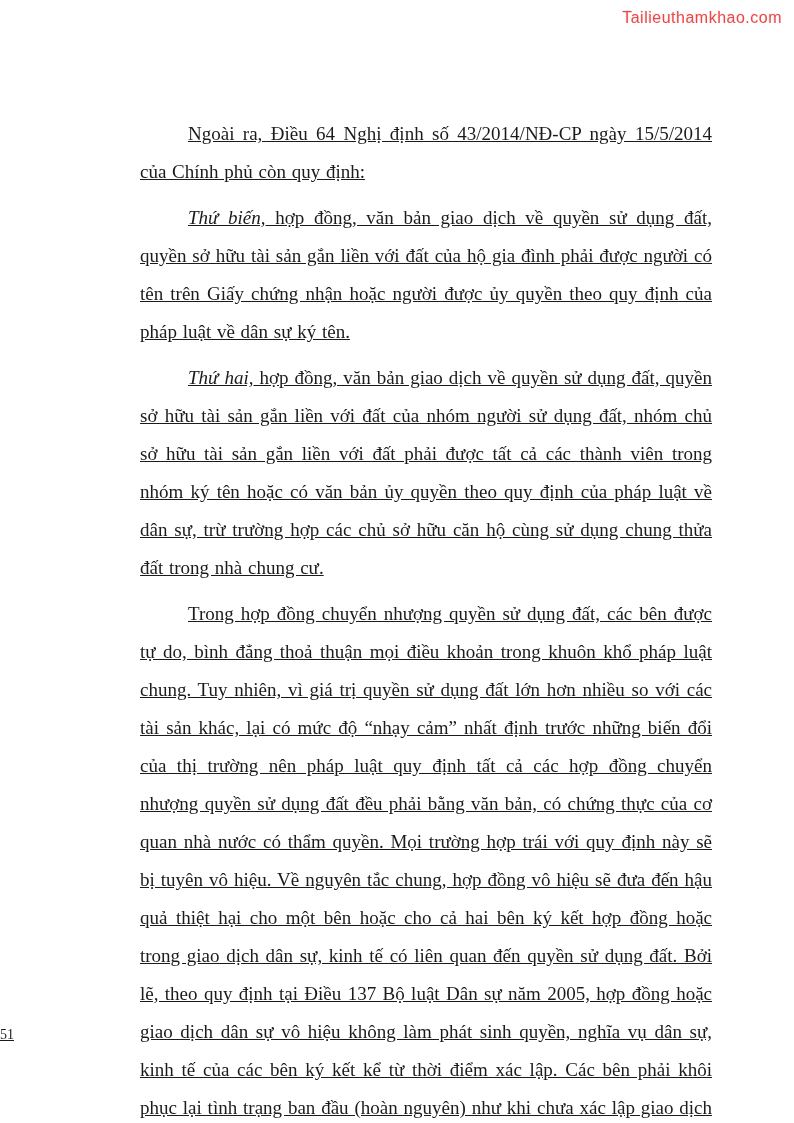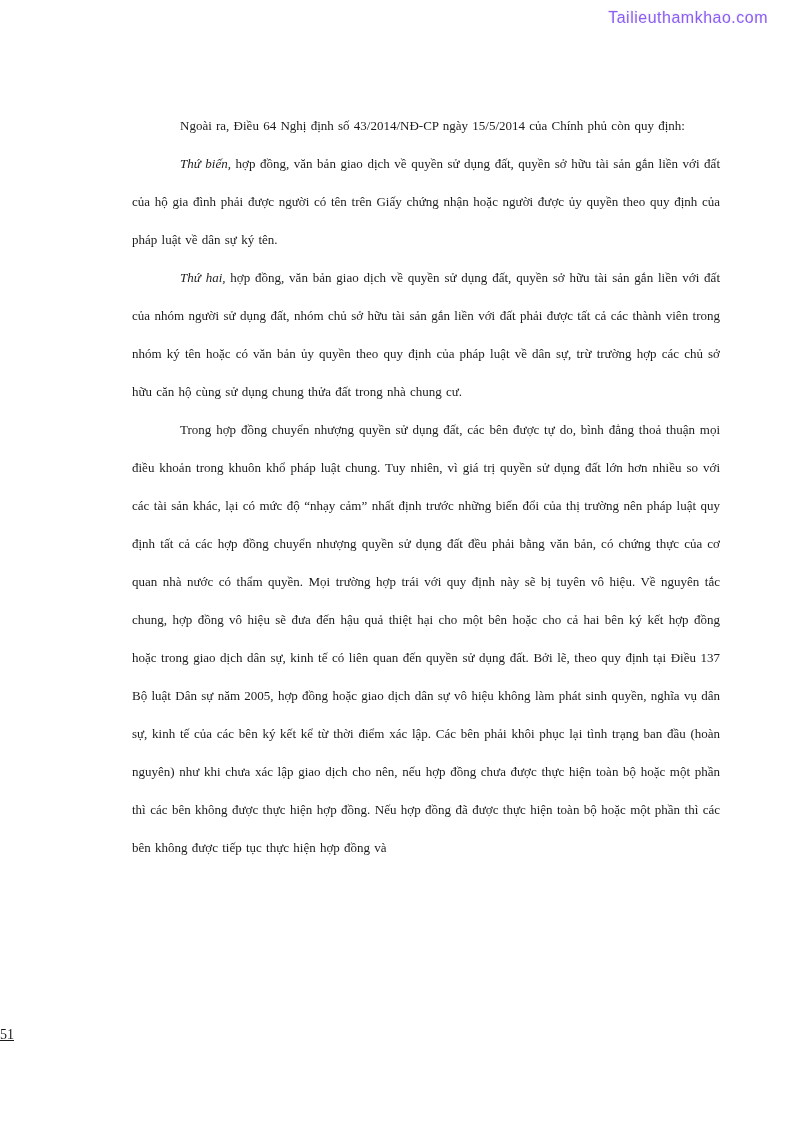--- a/index.html
+++ b/index.html
@@ -12,41 +12,42 @@
     width: 794px;
     height: 1123px;
     background: #ffffff;
     overflow: hidden;
     font-family: "Liberation Serif", "DejaVu Serif", serif;
     color: #1b1b1b;
   }
   .watermark {
     position: absolute;
     top: 9px;
-    right: 26px;
+    right: 12px;
     font-family: "Liberation Sans", "DejaVu Sans", sans-serif;
     font-size: 16px;
     letter-spacing: 0.5px;
-    color: #8b5cf6;
+    color: #ef4444;
     text-shadow: 1px 1px 0 #ffffff, -1px -1px 0 #efefef;
     user-select: none;
   }
   .doc-body {
     position: absolute;
     top: 107px;
     left: 132px;
     width: 588px;
   }
   .doc-body p {
-    margin: 0;
-    font-size: 13px;
+    margin: 8px;
+    font-size: 19px;
     line-height: 38px;
     text-align: justify;
     text-indent: 48px;
     word-spacing: 1px;
+    text-decoration: underline;
   }
   .doc-body p .lead-italic {
     font-style: italic;
   }
   .page-number {
     position: absolute;
     bottom: 80px;
     left: 0;
     width: 100%;
     font-size: 14px;

